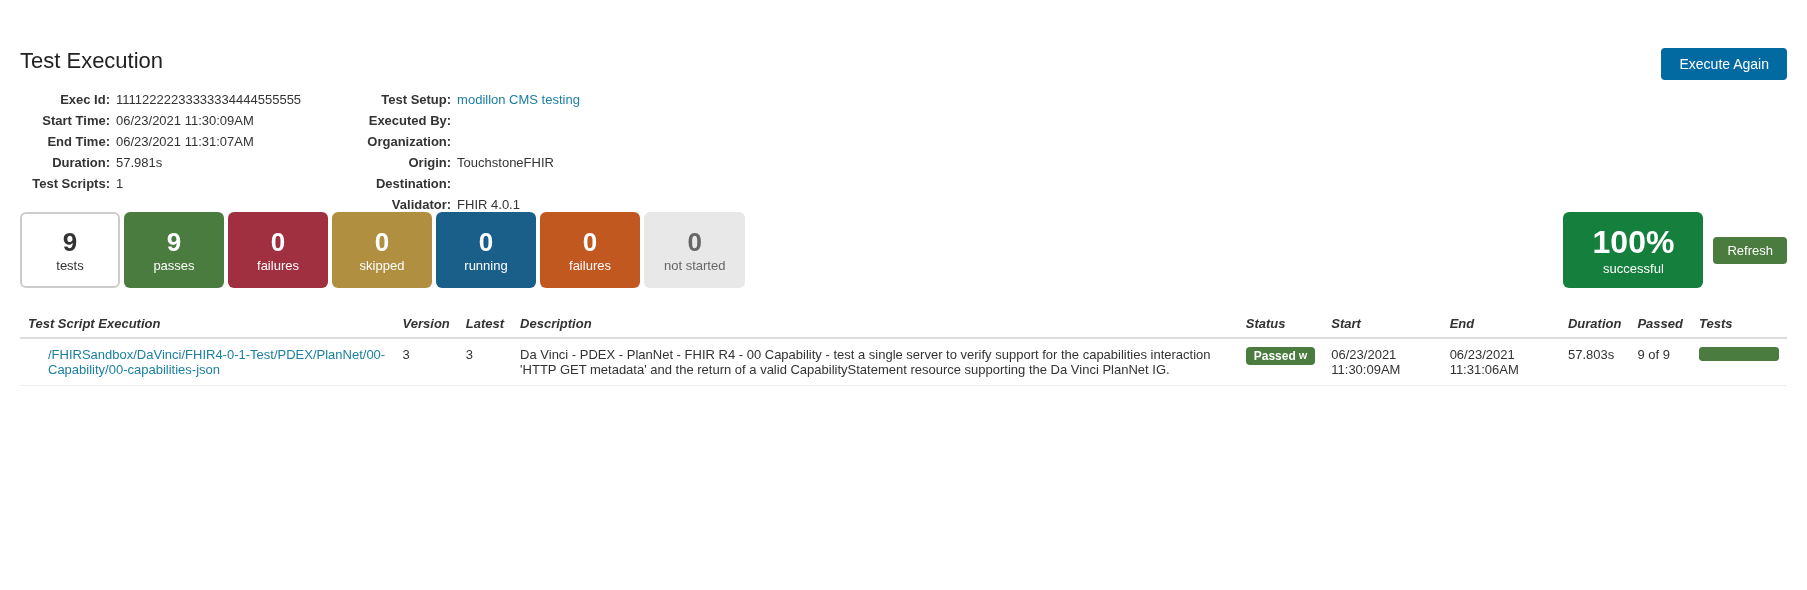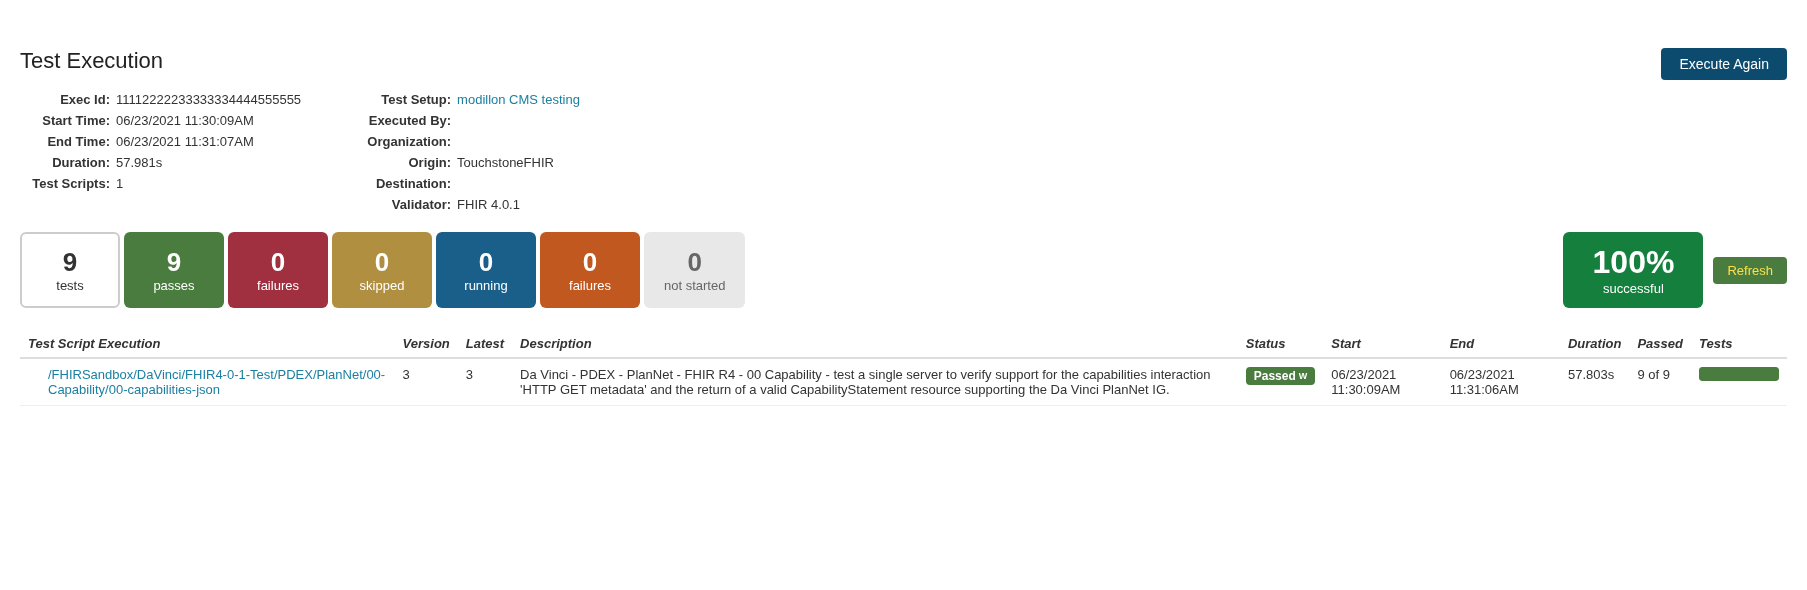--- a/index.html
+++ b/index.html
@@ -1,39 +1,38 @@
 <!DOCTYPE html>
 <html><head>
   <meta charset="utf-8">
   <style>
     * { box-sizing: border-box; margin: 0; padding: 0; }
     body { font-family: Arial, sans-serif; background: #fff; color: #333; font-size: 13px; padding: 20px; }
 
     .page-title { font-size: 22px; font-weight: 300; color: #222; margin-bottom: 18px; }
 
     .execute-again-btn {
-      background: #0c4a6e;
+      background: #0369a1;
       color: #fff;
       border: none;
       padding: 8px 18px;
       border-radius: 4px;
       cursor: pointer;
       font-size: 14px;
     }
     .header-row {
       display: flex;
       justify-content: space-between;
       align-items: flex-start;
       margin-top: 28px;
     }
 
     .meta-section {
       display: flex;
       gap: 60px;
-      margin-bottom: 20px;
     }
     .meta-col { display: flex; flex-direction: column; gap: 6px; }
     .meta-row { display: flex; align-items: center; gap: 6px; }
     .meta-label { font-weight: bold; text-align: right; min-width: 90px; }
     .meta-value { color: #333; }
     .meta-link { color: #1a7fa0; text-decoration: none; }
 
     .status-badge {
       background: #4a7c3f;
       color: #fff;
@@ -74,21 +73,21 @@
     .stat-failures { background: #a03040; color: #fff; }
     .stat-skipped { background: #b09040; color: #fff; }
     .stat-running { background: #1a5f8a; color: #fff; }
     .stat-waiting { background: #c05820; color: #fff; }
     .stat-notstarted { background: #e8e8e8; color: #666; }
     .stat-success { background: #15803d; color: #fff; min-width: 140px; }
     .stat-success .stat-number { font-size: 32px; }
 
     .refresh-btn {
       background: #4a7c3f;
-      color: #fde047;
+      color: #ffffff;
       border: none;
       padding: 6px 14px;
       border-radius: 4px;
       cursor: pointer;
       font-size: 13px;
       margin-left: 6px;
       align-self: center;
     }
 
     .table-section { width: 100%; border-collapse: collapse; }

